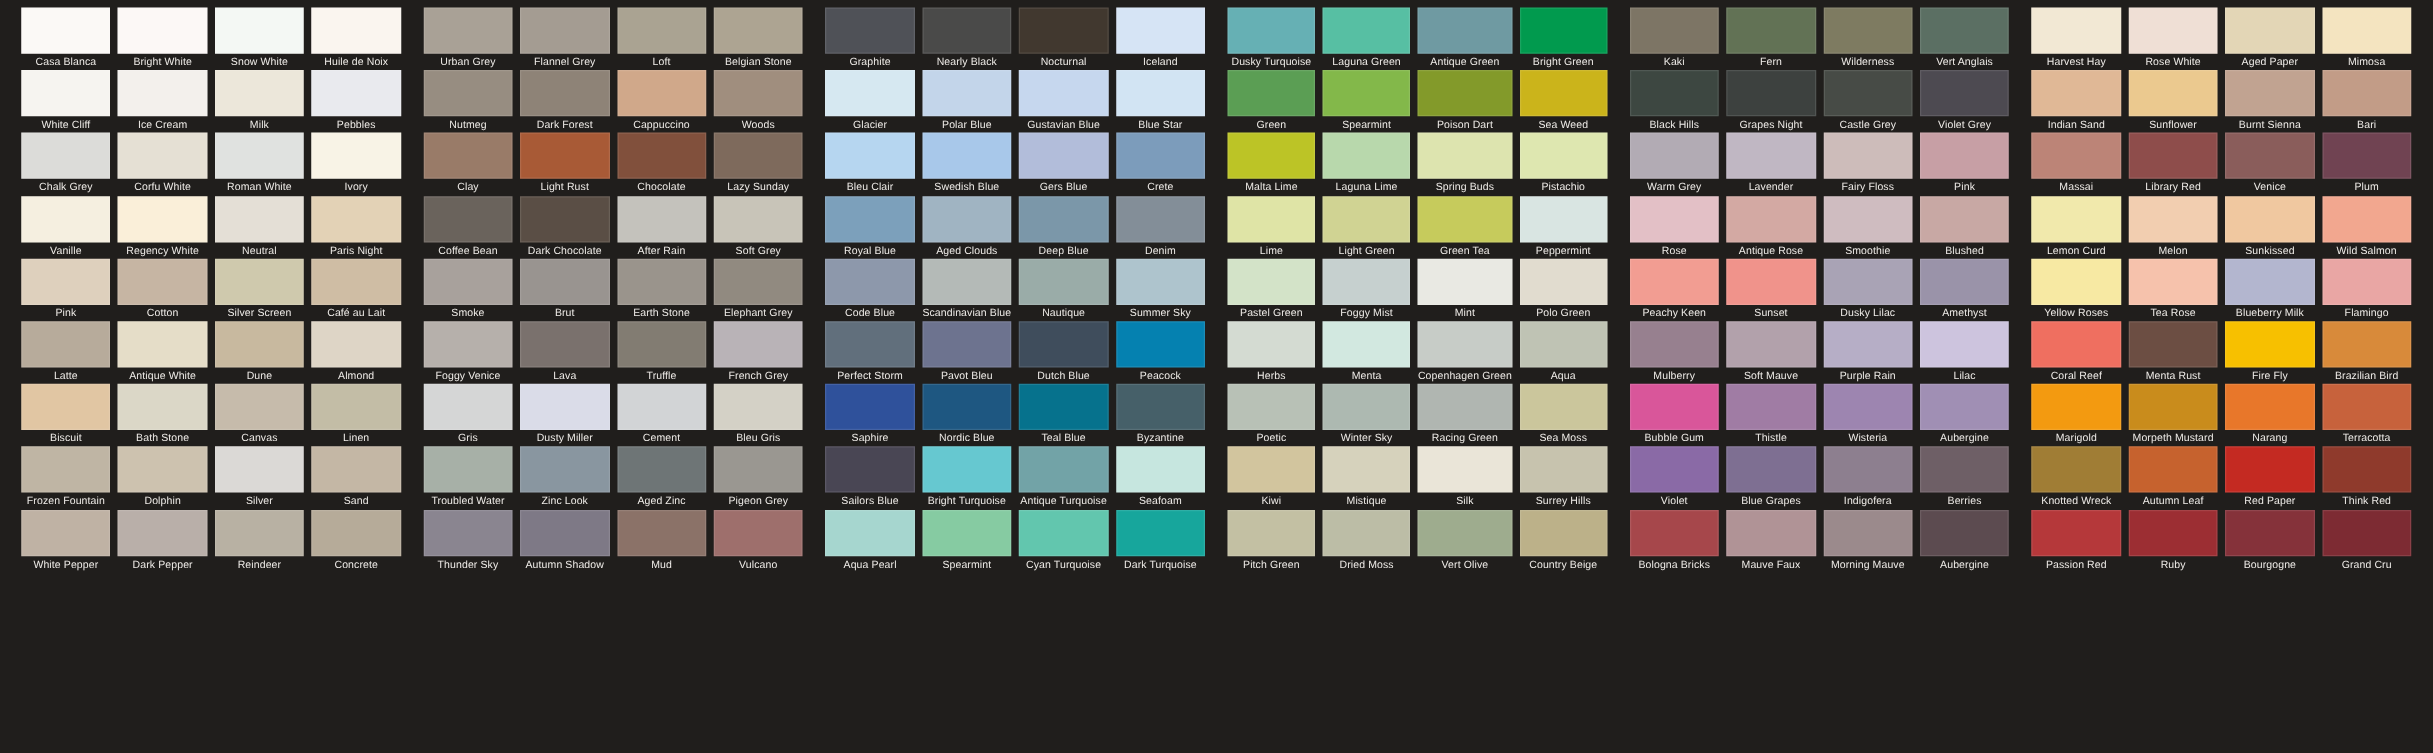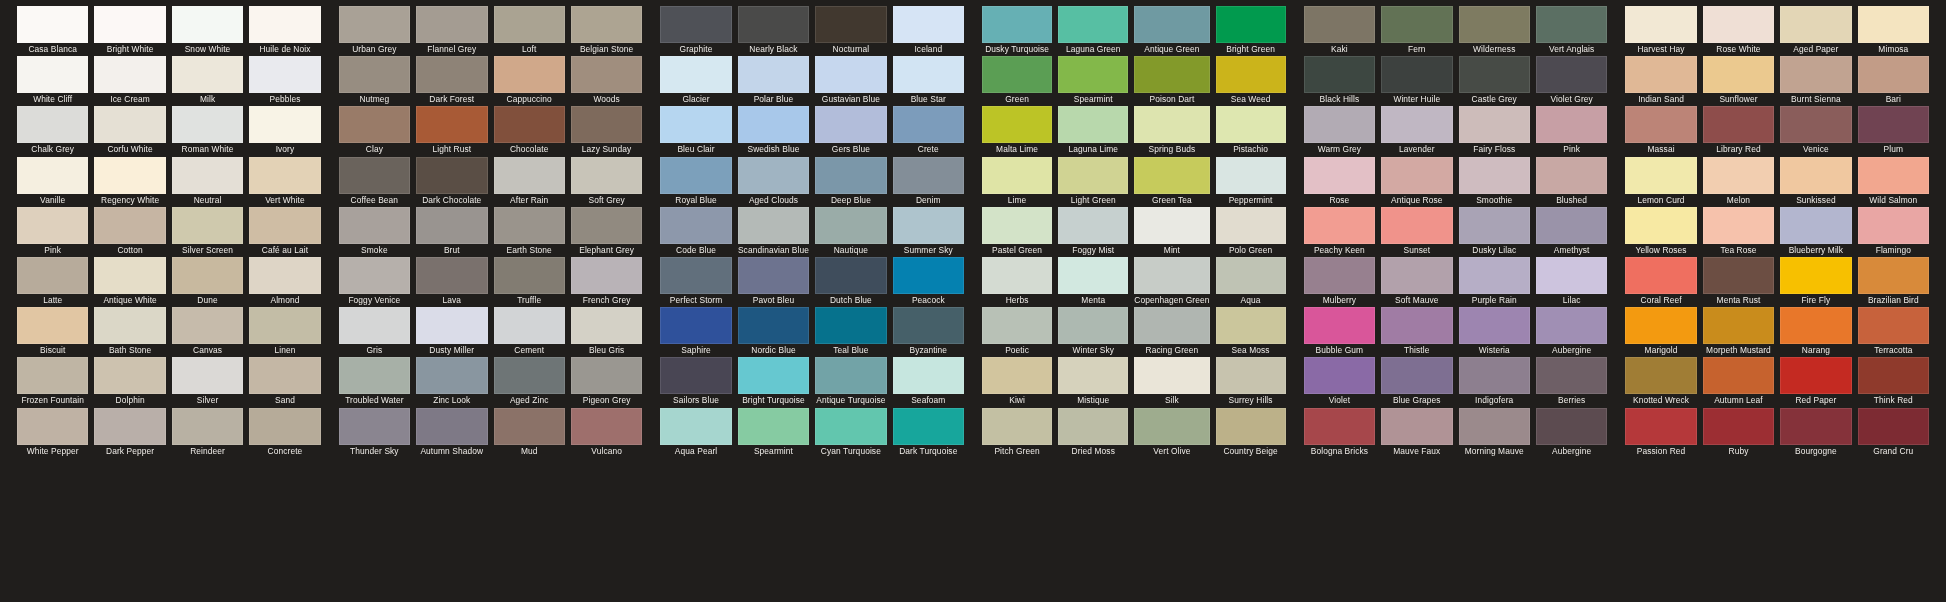--- a/index.html
+++ b/index.html
@@ -110,21 +110,21 @@
       <div class="swatch">
         <div class="chip" style="background: rgb(250, 239, 217);"></div>
         <div class="cap">Regency White</div>
       </div>
       <div class="swatch">
         <div class="chip" style="background: rgb(228, 223, 214);"></div>
         <div class="cap">Neutral</div>
       </div>
       <div class="swatch">
         <div class="chip" style="background: rgb(227, 210, 182);"></div>
-        <div class="cap">Vert White</div>
+        <div class="cap">Paris Night</div>
       </div>
       <div class="swatch">
         <div class="chip" style="background: rgb(222, 208, 189);"></div>
         <div class="cap">Pink</div>
       </div>
       <div class="swatch">
         <div class="chip" style="background: rgb(198, 181, 163);"></div>
         <div class="cap">Cotton</div>
       </div>
       <div class="swatch">
@@ -654,21 +654,21 @@
       <div class="swatch">
         <div class="chip" style="background: rgb(91, 111, 99);"></div>
         <div class="cap">Vert Anglais</div>
       </div>
       <div class="swatch">
         <div class="chip" style="background: rgb(61, 71, 65);"></div>
         <div class="cap">Black Hills</div>
       </div>
       <div class="swatch">
         <div class="chip" style="background: rgb(61, 65, 63);"></div>
-        <div class="cap">Winter Huile</div>
+        <div class="cap">Grapes Night</div>
       </div>
       <div class="swatch">
         <div class="chip" style="background: rgb(71, 75, 70);"></div>
         <div class="cap">Castle Grey</div>
       </div>
       <div class="swatch">
         <div class="chip" style="background: rgb(77, 74, 81);"></div>
         <div class="cap">Violet Grey</div>
       </div>
       <div class="swatch">

